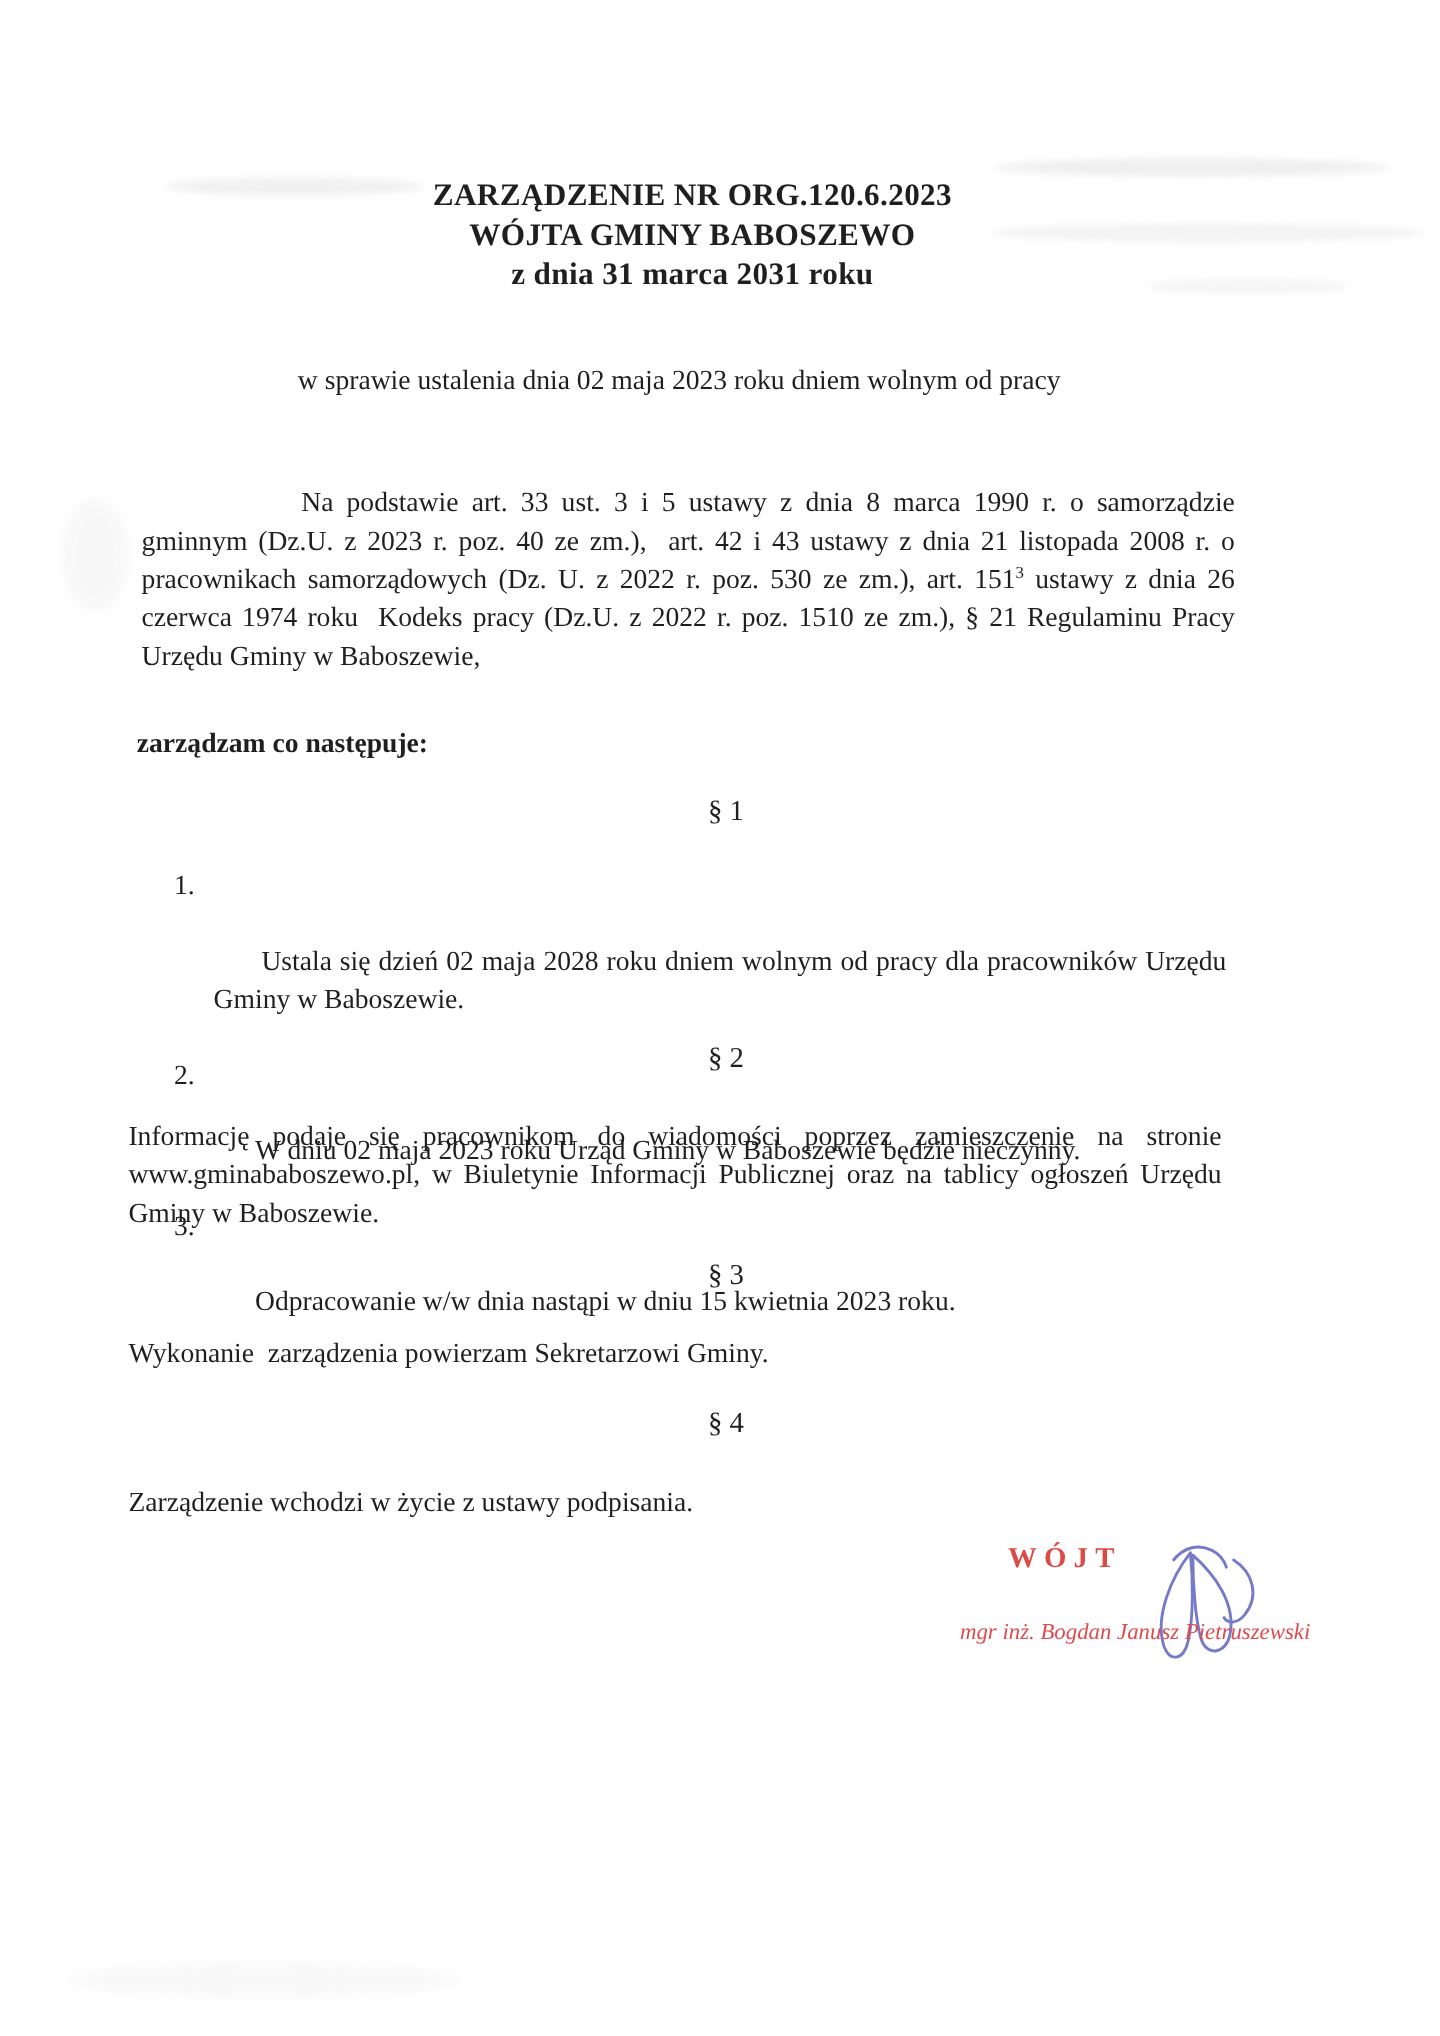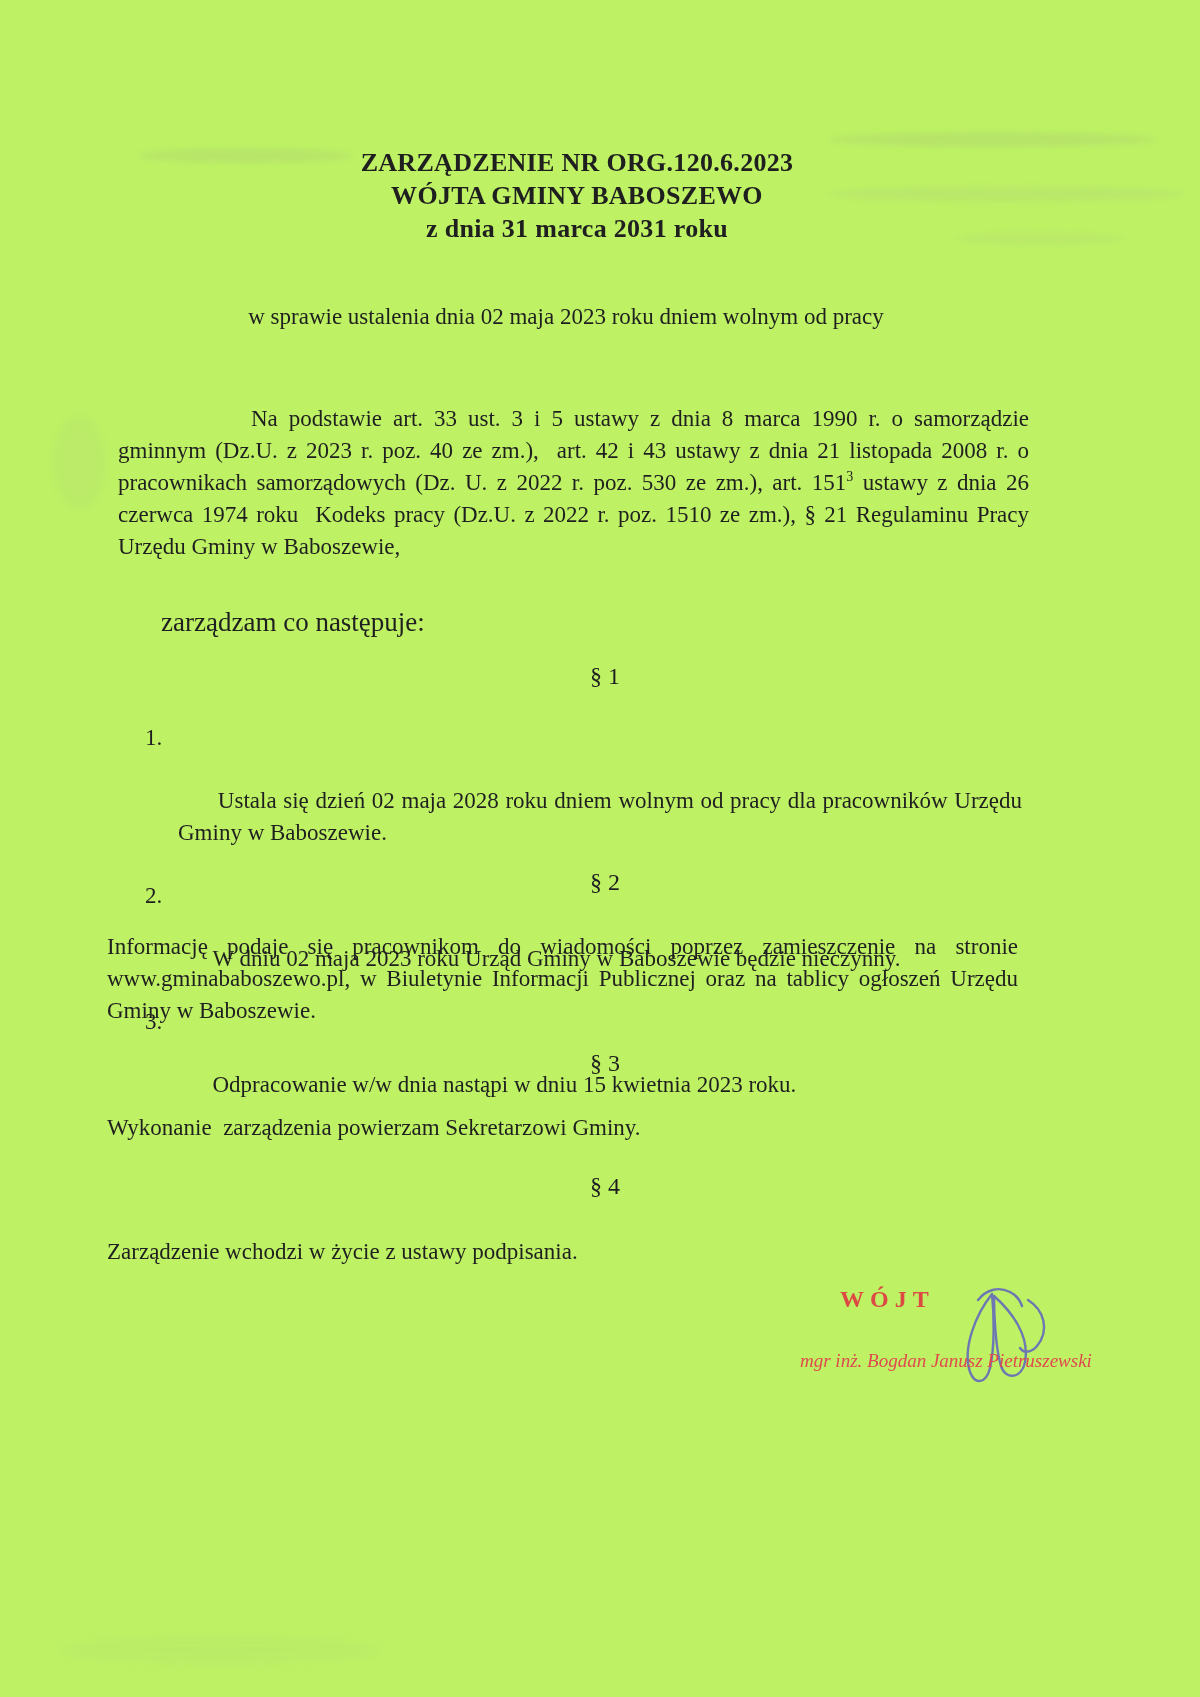--- a/index.html
+++ b/index.html
@@ -1,20 +1,20 @@
 <!DOCTYPE html>
 <html><head>
 <meta charset="utf-8">
 <style>
   html,body { margin:0; padding:0; background:#e9e9e9; }
   .page {
     position:relative;
     width:1200px; height:1697px;
     margin:0 auto;
-    background:#bef264;
+    background:#ffffff;
     color:#1f1f1f;
     font-family:"Liberation Serif","DejaVu Serif",serif;
     overflow:hidden;
   }
   
   .artifact { position:absolute; pointer-events:none; border-radius:50%; }
   .a1 { left:138px; top:148px; width:215px; height:15px; background:#8a8a8a; opacity:.12; filter:blur(3px); }
   .a2 { left:828px; top:132px; width:330px; height:15px; background:#8a8a8a; opacity:.13; filter:blur(3px); }
   .a3 { left:826px; top:186px; width:360px; height:16px; background:#9a9a9a; opacity:.11; filter:blur(3px); }
   .a4 { left:955px; top:232px; width:170px; height:13px; background:#9a9a9a; opacity:.09; filter:blur(3px); }
@@ -32,21 +32,21 @@
   }
   .legal {
     position:absolute; left:107px; top:392px; width:911px;
     font-size:23px; line-height:32px;
     text-align:justify; text-indent:133px;
     white-space:pre-wrap; margin:11px;
   }
   .legal sup { font-size:14px; line-height:0; }
   .ordering {
     position:absolute; left:114px; top:607px;
-    font-weight:normal; font-size:27px;margin-left:47px;
+    font-weight:bold; font-size:23px;
   }
   .para-mark {
     position:absolute; left:150px; width:910px;
     text-align:center; font-size:24px;
   }
   .pm1 { top:663px; } .pm2 { top:869px; } .pm3 { top:1050px; } .pm4 { top:1173px; }
 
   .items {
     position:absolute; left:145px; top:722px; width:877px;
     font-size:23px; line-height:31.5px;

